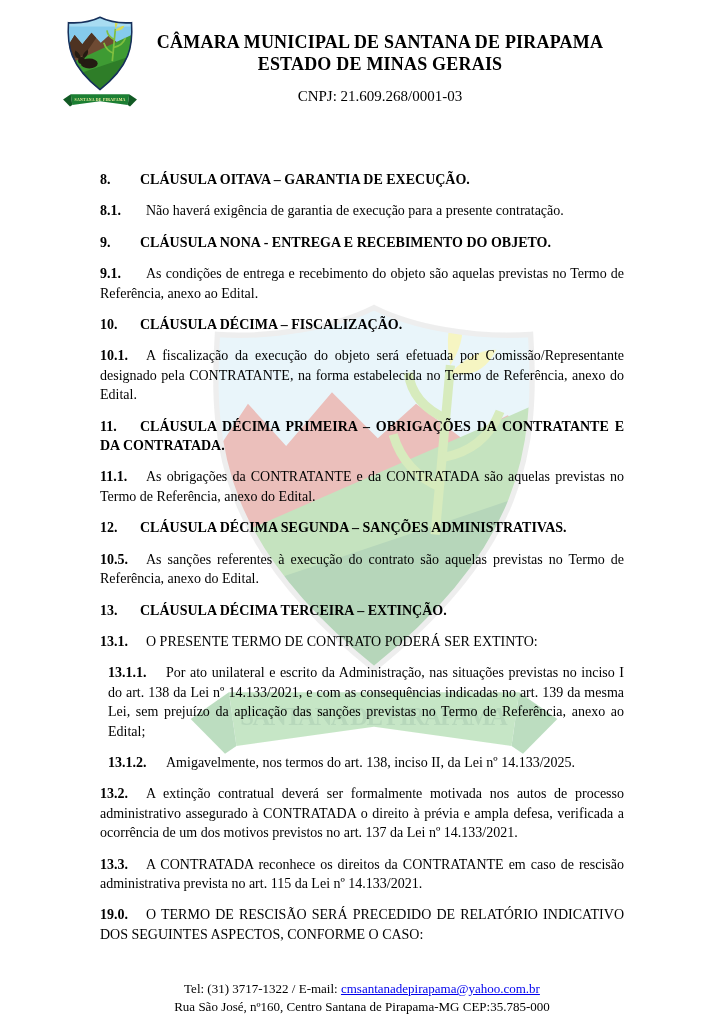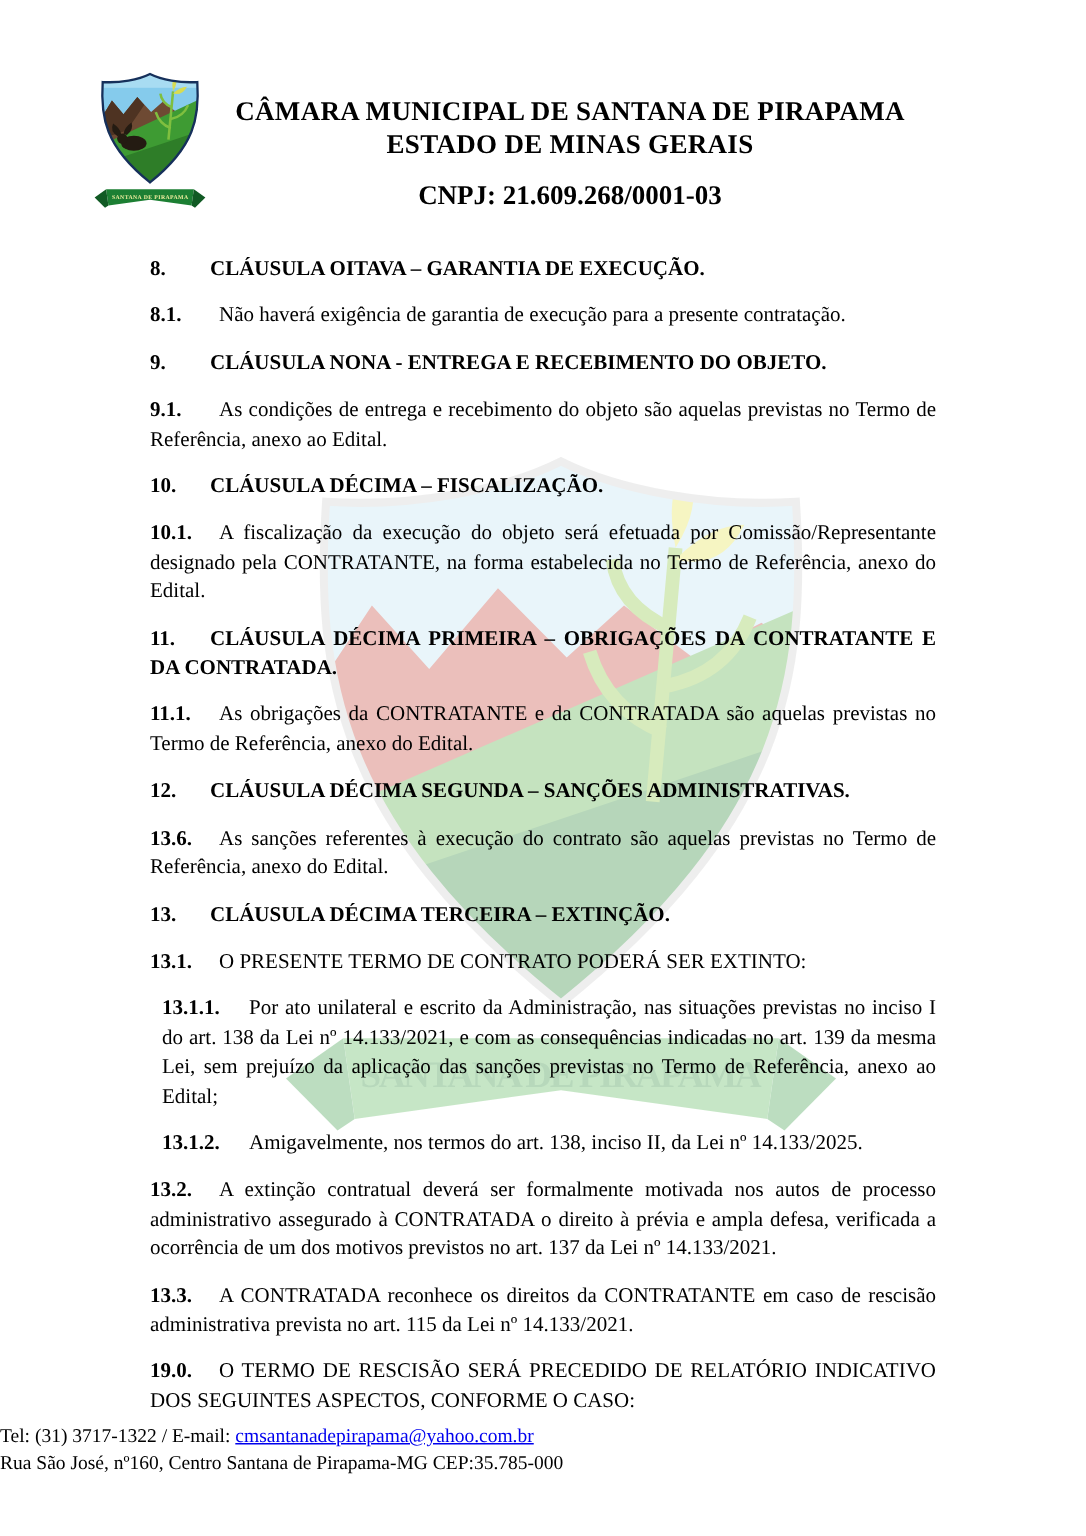--- a/index.html
+++ b/index.html
@@ -6,46 +6,46 @@
   .page{
     position:relative;
     width:724px;height:1024px;
     margin:0 auto;
     background:#ffffff;
     font-family:"Liberation Serif","DejaVu Serif",serif;
     color:#000;
     overflow:hidden;
   }
   
-  .header{position:absolute;left:0;top:0;width:724px;height:140px;margin-top:32px;}
+  .header{position:absolute;left:0;top:0;width:724px;height:140px;}
   .logo{position:absolute;left:54px;top:15px;width:92px;height:100px;}
   .header-text{position:absolute;left:128px;top:31px;width:504px;text-align:center;}
   .title-line{font-weight:bold;font-size:18px;line-height:22px;letter-spacing:0.2px;}
-  .cnpj{font-weight:bold;font-size:18px;margin-top:13px;}
+  .cnpj{font-weight:normal;font-size:15px;margin-top:13px;}
   
   .watermark{
     position:absolute;left:183px;top:296px;width:382px;height:500px;
     opacity:0.34;z-index:0;pointer-events:none;
   }
   
   .doc-body{
     position:absolute;left:100px;top:170px;width:524px;z-index:1;
     font-size:14px;line-height:19.4px;
   }
   .clause{text-align:justify;margin:0 0 12px 0;}
   .clause .num{font-weight:bold;display:inline-block;}
   .clause.heading{font-weight:bold;}
   .clause.heading .num{min-width:40px;}
   .clause.para .num{min-width:46px;}
   .clause.sub{margin-left:8px;}
   .clause.sub .num{min-width:58px;}
   
   .footer{
-    position:absolute;left:0;top:948px;width:724px;z-index:1;
-    font-size:13px;line-height:17.5px;
+    position:absolute;left:0;top:980px;width:724px;z-index:1;
+    text-align:center;font-size:13px;line-height:17.5px;
   }
   .footer a{color:#0000EE;text-decoration:underline;}
 </style>
 </head>
 <body>
 
 <div class="page">
 
   <svg class="watermark" viewBox="0 0 100 130" preserveAspectRatio="none" aria-hidden="true">
     <defs>
@@ -143,21 +143,21 @@
       <p class="clause heading">
       <span class="num">11.</span><span>CLÁUSULA DÉCIMA PRIMEIRA – OBRIGAÇÕES DA CONTRATANTE E DA CONTRATADA.</span>
     </p>
       <p class="clause para">
       <span class="num">11.1.</span><span>As obrigações da CONTRATANTE e da CONTRATADA são aquelas previstas no Termo de Referência, anexo do Edital.</span>
     </p>
       <p class="clause heading">
       <span class="num">12.</span><span>CLÁUSULA DÉCIMA SEGUNDA – SANÇÕES ADMINISTRATIVAS.</span>
     </p>
       <p class="clause para">
-      <span class="num">13.6.</span><span>As sanções referentes à execução do contrato são aquelas previstas no Termo de Referência, anexo do Edital.</span>
+      <span class="num">10.5.</span><span>As sanções referentes à execução do contrato são aquelas previstas no Termo de Referência, anexo do Edital.</span>
     </p>
       <p class="clause heading">
       <span class="num">13.</span><span>CLÁUSULA DÉCIMA TERCEIRA – EXTINÇÃO.</span>
     </p>
       <p class="clause para">
       <span class="num">13.1.</span><span>O PRESENTE TERMO DE CONTRATO PODERÁ SER EXTINTO:</span>
     </p>
       <p class="clause sub">
       <span class="num">13.1.1.</span><span>Por ato unilateral e escrito da Administração, nas situações previstas no inciso I do art. 138 da Lei nº 14.133/2021, e com as consequências indicadas no art. 139 da mesma Lei, sem prejuízo da aplicação das sanções previstas no Termo de Referência, anexo ao Edital;</span>
     </p>

